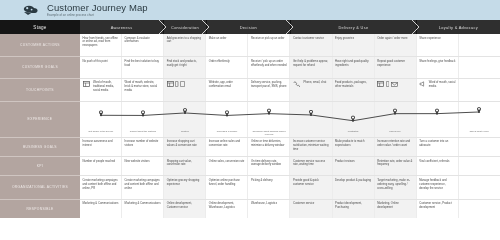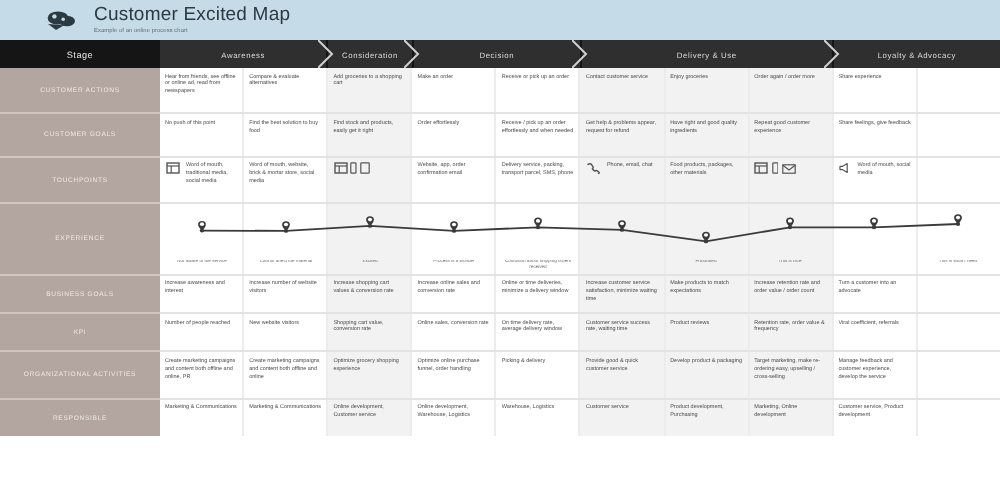--- a/index.html
+++ b/index.html
@@ -105,21 +105,21 @@
         <g fill="#2b3a42">
           <ellipse cx="7" cy="5" rx="5.2" ry="3.3"></ellipse>
           <ellipse cx="11.5" cy="6.5" rx="4" ry="2.6"></ellipse>
           <path d="M2 8 L6 11 L10 8.6 Z"></path>
           <circle cx="5.2" cy="4.2" r="1.1" fill="#c5dbe8"></circle>
           <circle cx="9.6" cy="5.6" r="0.9" fill="#c5dbe8"></circle>
         </g>
       </svg>
     </div>
     <div class="titletext">
-      <div class="apptitle">Customer Excited Map</div>
+      <div class="apptitle">Customer Journey Map</div>
       <div class="appsub">Example of an online process chart</div>
     </div>
   </div>
 
   <div class="stagebar">
     <div class="stagelabelcell">Stage</div>
     <div class="stages" id="stages-container">
         <div class="stage" style="flex: 2 0 0px;">
           <span>Awareness</span>
           <div class="chev">

